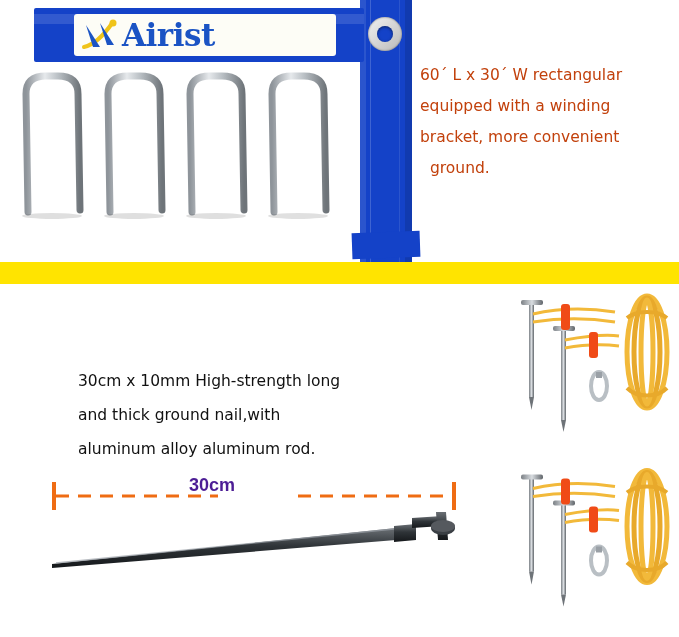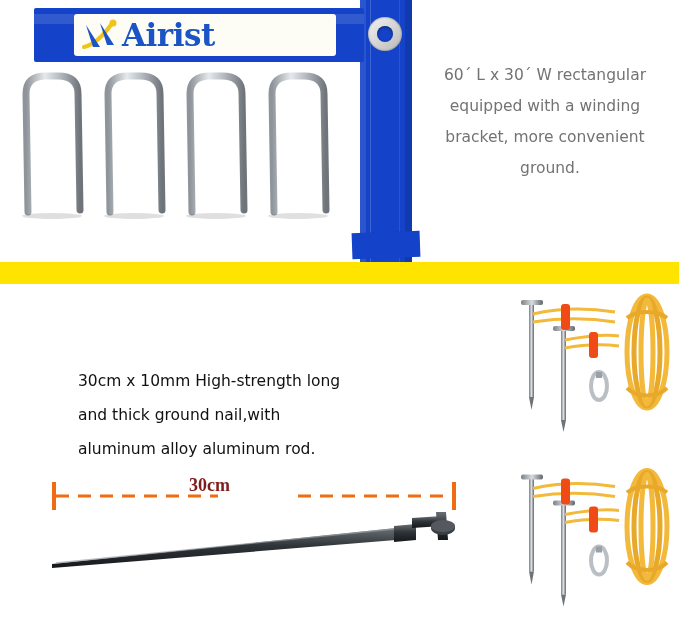--- a/index.html
+++ b/index.html
@@ -14,21 +14,20 @@
     position: relative;
     overflow: hidden;
   }
 
   
   #top-panel {
     position: absolute;
     left: 0; top: 0;
     width: 679px; height: 262px;
     background: #ffffff;
-    text-align: center;
   }
 
   
   .strap-h {
     position: absolute;
     left: 34px; top: 8px;
     width: 330px; height: 54px;
     background: #1442c8;
     border-radius: 2px;
   }
@@ -113,21 +112,21 @@
   #staples { position: absolute; left: 6px; top: 60px; }
 
   
   .top-text {
     position: absolute;
     left: 420px; top: 60px;
     width: 250px;
     font-family: "DejaVu Sans", sans-serif;
     font-size: 15.5px;
     line-height: 31px;
-    color: #737373;
+    color: #c2410c;
   }
   .top-text div { white-space: nowrap; }
   .top-text div.indent { padding-left: 10px; }
 
   
   #divider {
     position: absolute;
     left: 0; top: 262px;
     width: 679px; height: 22px;
     background: #ffe400;
@@ -153,24 +152,24 @@
 
   
   .dim-wrap {
     position: absolute;
     left: 40px; top: 196px;
     width: 200px; height: 34px;
   }
   .dim-label {
     position: absolute;
     left: 181px; top: 191px;
-    font-family: Liberation Serif, serif;
+    font-family: Liberation Sans, sans-serif;
     font-weight: bold;
     font-size: 18px;
-    color: #7f1d1d;
+    color: #4c1d95;
   }
 
   
   svg { display: block; }
 </style>
 </head>
 <body>
 
 <div id="top-panel">
 

